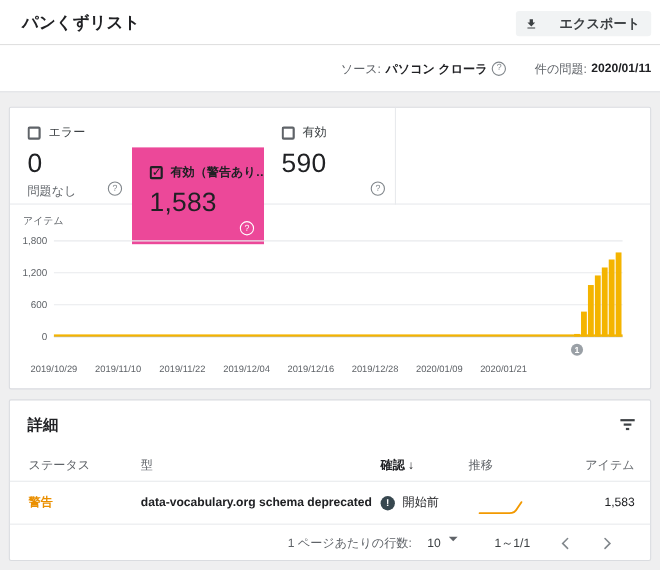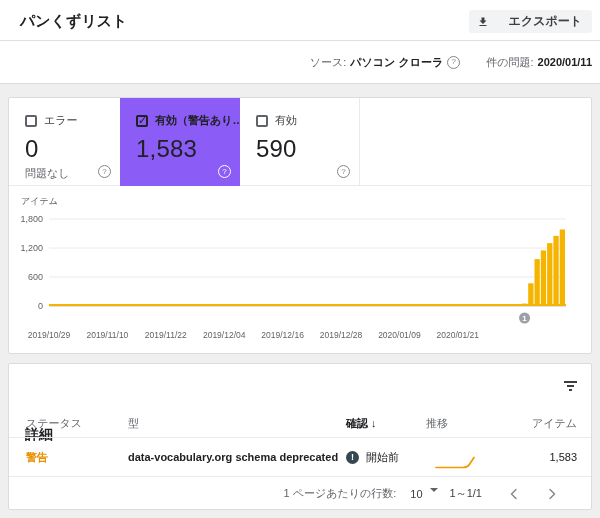--- a/index.html
+++ b/index.html
@@ -23,37 +23,37 @@
   .panel { position:absolute; left:8px; width:584px; background:#fff; border:1px solid #DADCE0; border-radius:2px; }
   .panel-chart { top:97px; height:257px; }
   .panel-details { top:363px; height:147px; }
 
   
   .cards { position:absolute; top:0; left:0; right:0; height:88px; border-bottom:1px solid #E8EAED; display:flex; }
   .card { position:relative; height:88px; padding:15px 0 0 16px; cursor:pointer; }
   .card-0 { width:111px; }
   .card-1 { width:120px; }
   .card-2 { width:120px; border-right:1px solid #E8EAED; }
-  .card.selected { background:#8b5cf6; }
+  .card.selected { background:#ec4899;margin-top:36px; }
   .card-head { display:flex; align-items:center; gap:7px; font-size:11px; color:#3C4043; white-space:nowrap; overflow:hidden; }
   .card.selected .card-head { color:#202124; font-weight:600; }
   .cbx { width:12px; height:12px; border:2px solid #5F6368; border-radius:2px; flex:0 0 auto; }
   .cbx.checked { border-color:#202124; position:relative; background:transparent; }
   .cbx.checked::after { content:"\2713"; position:absolute; left:0px; top:-3px; font-size:11px; font-weight:700; color:#202124; }
   .card-value { margin-top:7px; font-size:24px; font-weight:400; color:#202124; letter-spacing:0.2px; }
   .card-sub { margin-top:3px; font-size:11px; color:#5F6368; }
   .card.selected .card-sub { color:#202124; }
   .card-help { position:absolute; right:9px; bottom:8px; }
   .card.selected .card-help { border-color:#fff; color:#fff; }
 
   
   .chart-wrap { position:absolute; top:88px; left:0; width:582px; height:168px; }
 
   
-  .det-title { position:absolute; left:16px; top:0; height:44px; line-height:44px; font-size:14px; font-weight:600; color:#202124;margin-top:48px; }
+  .det-title { position:absolute; left:16px; top:0; height:44px; line-height:44px; font-size:14px; font-weight:600; color:#202124; }
   .filter-btn { position:absolute; right:12px; top:13px; width:18px; height:18px; background:none; border:none; cursor:pointer; padding:2px; }
   .filter-btn span { display:block; background:#3C4043; height:2px; margin:0 auto 2px auto; }
   .fl1 { width:13px; } .fl2 { width:7px; } .fl3 { width:3px; margin-bottom:0 !important; }
 
   .thead { position:absolute; top:44px; left:0; right:0; height:30px; border-bottom:1px solid #E8EAED; font-size:11px; color:#5F6368; }
   .th { position:absolute; top:0; line-height:30px; cursor:pointer; }
   .th-status { left:17px; } .th-type { left:119px; }
   .th-valid { left:337px; color:#202124; font-weight:700; }
   .th-valid .arrow { font-size:11px; margin-left:3px; }
   .th-trend { left:417px; } .th-items { right:14px; }
@@ -64,21 +64,21 @@
   .td-type { left:119px; font-weight:700; color:#202124; }
   .td-valid { left:337px; display:flex; align-items:center; height:39px; gap:7px; color:#202124; font-weight:500; }
   .pending-ic { width:13px; height:13px; border-radius:50%; background:#37474F; color:#fff; font-size:9px; font-weight:700; display:flex; align-items:center; justify-content:center; line-height:1; }
   .td-trend { left:424px; top:11px; }
   .td-items { right:14px; color:#202124; }
 
   .pager { position:absolute; top:113px; left:0; right:13px; height:33px; display:flex; align-items:center; justify-content:flex-end; font-size:11px; color:#3C4043; padding-right:20px; }
   .pager .rpp-label { color:#5F6368; margin-right:14px; }
   .rpp-select { display:flex; gap:7px; cursor:pointer; }
   .caret { width:0; height:0; border-left:4px solid transparent; border-right:4px solid transparent; border-top:4px solid #5F6368; }
-  .range { margin-left:12px; }
+  .range { margin-left:34px; }
   .nav-btn { background:none; border:none; cursor:pointer; padding:0; margin-left:26px; display:flex; align-items:center; }
 </style>
 </head>
 <body>
 
 <div class="page">
 
   <div class="hdr">
     <div class="hdr-row1">
       <div class="page-title">パンくずリスト</div>

